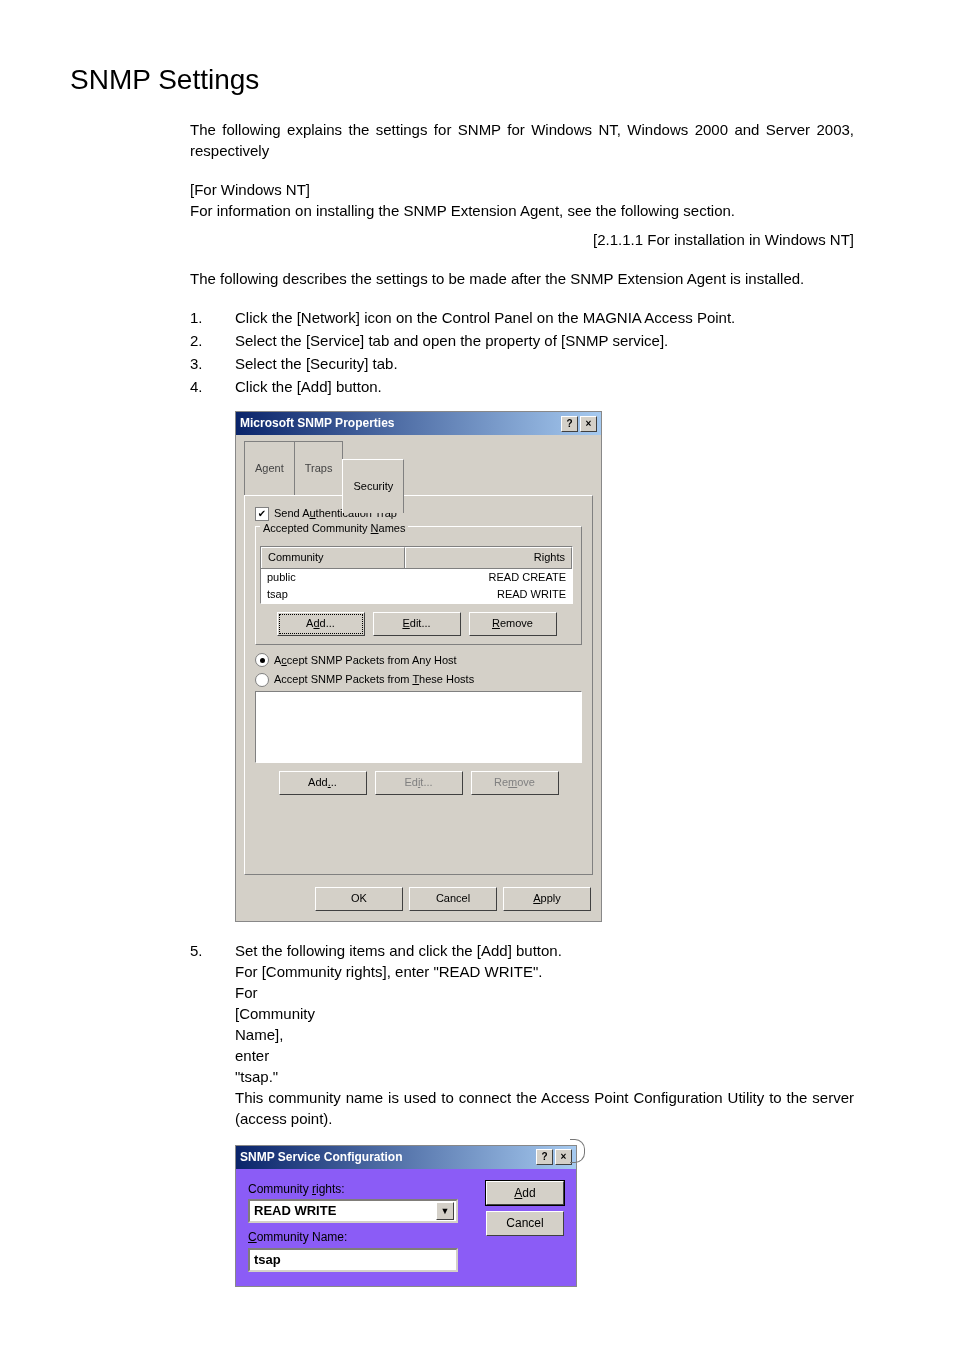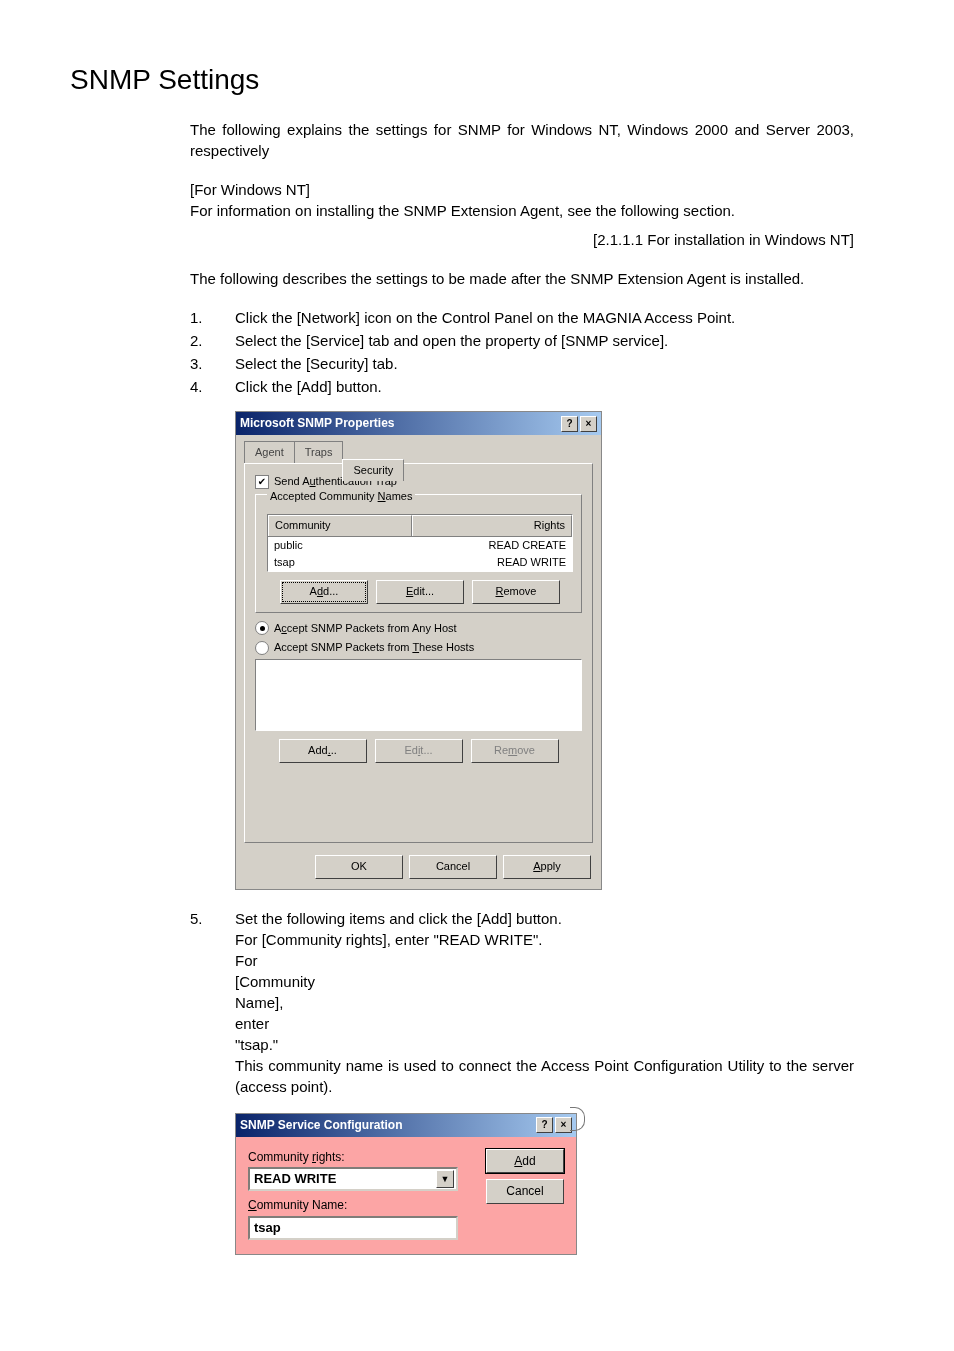--- a/index.html
+++ b/index.html
@@ -81,21 +81,21 @@
     display: flex;
     align-items: center;
     justify-content: center;
     font-weight: bold;
   }
   .tabs {
     display: flex;
     padding: 6px 8px 0 8px;
   }
   .tab {
-    padding: 3px 10px;
+    padding: 19px 10px;
     border: 1px solid #808080;
     border-bottom: none;
     background: #d4d0c8;
     margin-right: -1px;
     font-size: 11px;
   }
   .tab.active {
     background: #d4d0c8;
     position: relative;
     top: 18px;
@@ -113,21 +113,21 @@
     background: #d4d0c8;
   }
   .chk-row { margin-bottom: 4px; display: flex; align-items: center; gap: 5px;}
   .chk {
     width: 12px; height: 12px; background: #fff; border: 1px solid #808080;
     display:inline-flex; align-items:center; justify-content:center; font-size:10px;
   }
   .groupbox {
     border: 1px solid #808080;
     border-left-color:#fff; border-top-color:#fff;
-    padding: 4px 8px 8px 11px;
+    padding: 4px 8px 8px 4px;
     margin-bottom: 8px;
     position: relative;
   }
   .groupbox .legend {
     position: relative;
     top: -10px;
     background: #d4d0c8;
     padding: 0 3px;
     font-size: 11px;
   }
@@ -186,21 +186,21 @@
     justify-content:flex-end;
     padding: 6px 10px 10px 10px;
   }
   .u { text-decoration: underline; }
 
   
   .dialog2 {
     margin: 14px 0 0 45px;
     border: 1px solid #888;
     width: 340px;
-    background: #fca5a5;
+    background: #8b5cf6;
     font-family: Tahoma, Arial, sans-serif;
     font-size: 12px;
   }
   .d2body {
     padding: 12px 12px 14px 12px;
     display:flex;
     gap:28px;
   }
   .d2left { flex:1; }
   .d2right { display:flex; flex-direction:column; gap:6px; }

